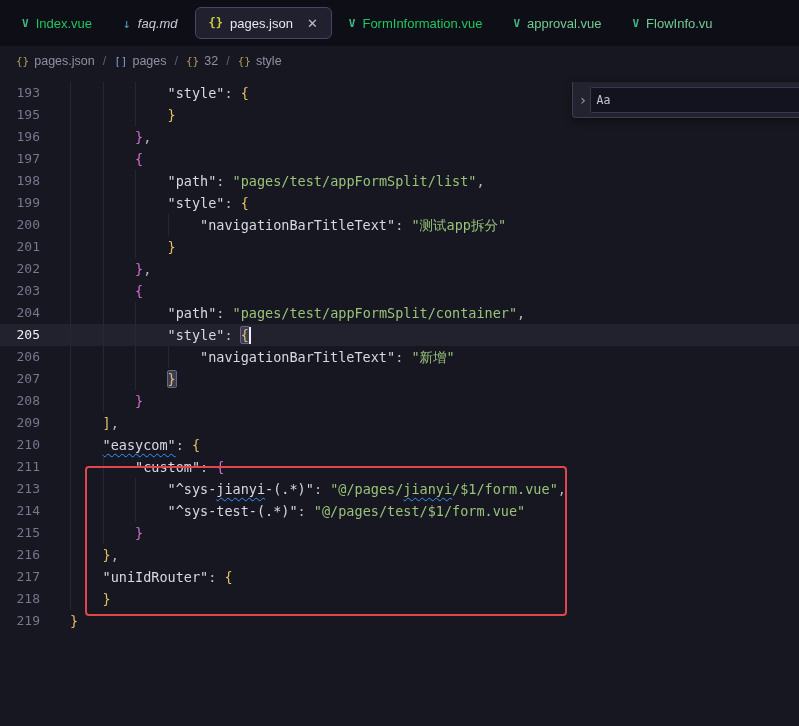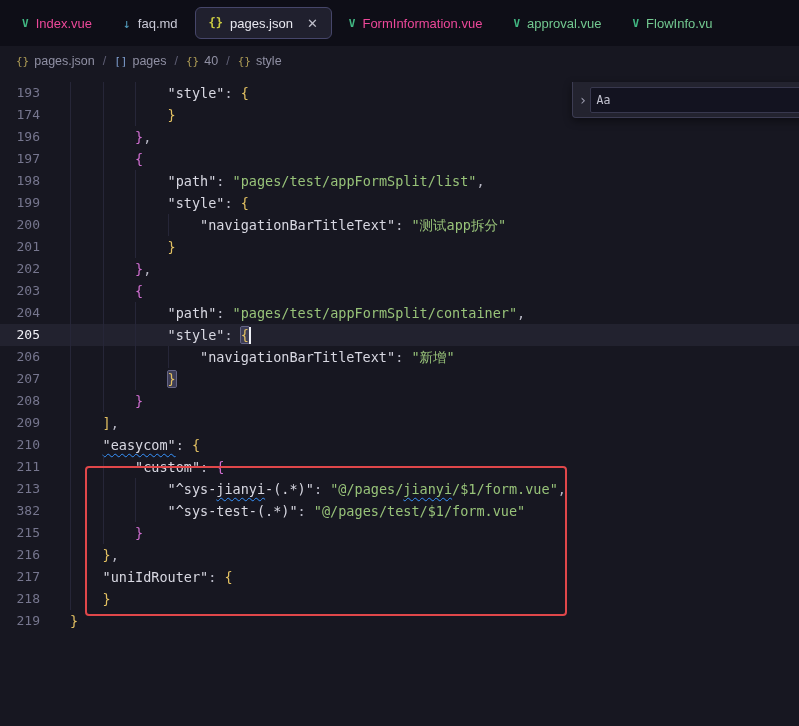--- a/index.html
+++ b/index.html
@@ -22,23 +22,23 @@
     display:flex; align-items:center; gap:7px;
     height:32px; padding:0 13px; border-radius:6px;
     border:1px solid transparent; flex:none; cursor:pointer;
   }
   .tab.active { background:#20202e; border-color:#46466a; }
   .ticon { font-family:"DejaVu Sans Mono", monospace; font-size:11px; font-weight:700; }
   .i-vue  { color:#41b883; }
   .i-md   { color:#519aba; font-weight:400; font-size:13px; }
   .i-json { color:#cbcb41; font-size:12px; }
   .tlabel { font-size:13px; }
-  .lbl-gold  { color:#ec4899; }
+  .lbl-gold  { color:#22c55e; }
   .lbl-white { color:#e8e8f0; }
-  .lbl-ital  { color:#c9c9d6; }
+  .lbl-ital  { color:#c9c9d6; font-style:italic; }
   .lbl-green { color:#73c991; }
   .sq-red {
     text-decoration-style:wavy;
     text-decoration-color:#f14c4c; text-decoration-thickness:1px;
     text-underline-offset:3px;
   }
   .tclose { color:#c0c0cc; font-size:13px; margin-left:7px; }
 
   
   .crumbbar {
@@ -154,37 +154,37 @@
         <span>pages.json</span>
       </span>
       <span class="crumb-sep">/</span>
       <span class="crumb">
         <span class="crumb-icon ci-arr">[]</span>
         <span>pages</span>
       </span>
       <span class="crumb-sep">/</span>
       <span class="crumb">
         <span class="crumb-icon ci-obj">{}</span>
-        <span>40</span>
+        <span>32</span>
       </span>
       <span class="crumb-sep">/</span>
       <span class="crumb">
         <span class="crumb-icon ci-obj">{}</span>
         <span>style</span>
       </span>
     </div>
 
   <div class="editor">
     <div class="code-lines" id="code">
         <div class="line">
           <div class="gutter">193</div>
           <div class="text"><i class="guide" style="left: 14px;"></i><i class="guide" style="left: 46.52px;"></i><i class="guide" style="left: 79.04px;"></i><span>            </span><span class="c-key">"style"</span><span class="c-punc">: </span><span class="c-b1">{</span></div>
         </div>
         <div class="line">
-          <div class="gutter">174</div>
+          <div class="gutter">195</div>
           <div class="text"><i class="guide" style="left: 14px;"></i><i class="guide" style="left: 46.52px;"></i><i class="guide" style="left: 79.04px;"></i><span>            </span><span class="c-b1">}</span></div>
         </div>
         <div class="line">
           <div class="gutter">196</div>
           <div class="text"><i class="guide" style="left: 14px;"></i><i class="guide" style="left: 46.52px;"></i><span>        </span><span class="c-b2">}</span><span class="c-punc">,</span></div>
         </div>
         <div class="line">
           <div class="gutter">197</div>
           <div class="text"><i class="guide" style="left: 14px;"></i><i class="guide" style="left: 46.52px;"></i><span>        </span><span class="c-b2">{</span></div>
         </div>
@@ -242,21 +242,21 @@
         </div>
         <div class="line">
           <div class="gutter">211</div>
           <div class="text"><i class="guide" style="left: 14px;"></i><i class="guide" style="left: 46.52px;"></i><span>        </span><span class="c-key">"custom"</span><span class="c-punc">: </span><span class="c-b2">{</span></div>
         </div>
         <div class="line">
           <div class="gutter">213</div>
           <div class="text"><i class="guide" style="left: 14px;"></i><i class="guide" style="left: 46.52px;"></i><i class="guide" style="left: 79.04px;"></i><span>            </span><span class="c-key">"^sys-</span><span class="c-key sq-blue">jianyi</span><span class="c-key">-(.*)"</span><span class="c-punc">: </span><span class="c-str">"@/pages/</span><span class="c-str sq-blue">jianyi</span><span class="c-str">/$1/form.vue"</span><span class="c-punc">,</span></div>
         </div>
         <div class="line">
-          <div class="gutter">382</div>
+          <div class="gutter">214</div>
           <div class="text"><i class="guide" style="left: 14px;"></i><i class="guide" style="left: 46.52px;"></i><i class="guide" style="left: 79.04px;"></i><span>            </span><span class="c-key">"^sys-test-(.*)"</span><span class="c-punc">: </span><span class="c-str">"@/pages/test/$1/form.vue"</span></div>
         </div>
         <div class="line">
           <div class="gutter">215</div>
           <div class="text"><i class="guide" style="left: 14px;"></i><i class="guide" style="left: 46.52px;"></i><span>        </span><span class="c-b2">}</span></div>
         </div>
         <div class="line">
           <div class="gutter">216</div>
           <div class="text"><i class="guide" style="left: 14px;"></i><span>    </span><span class="c-b1">}</span><span class="c-punc">,</span></div>
         </div>

